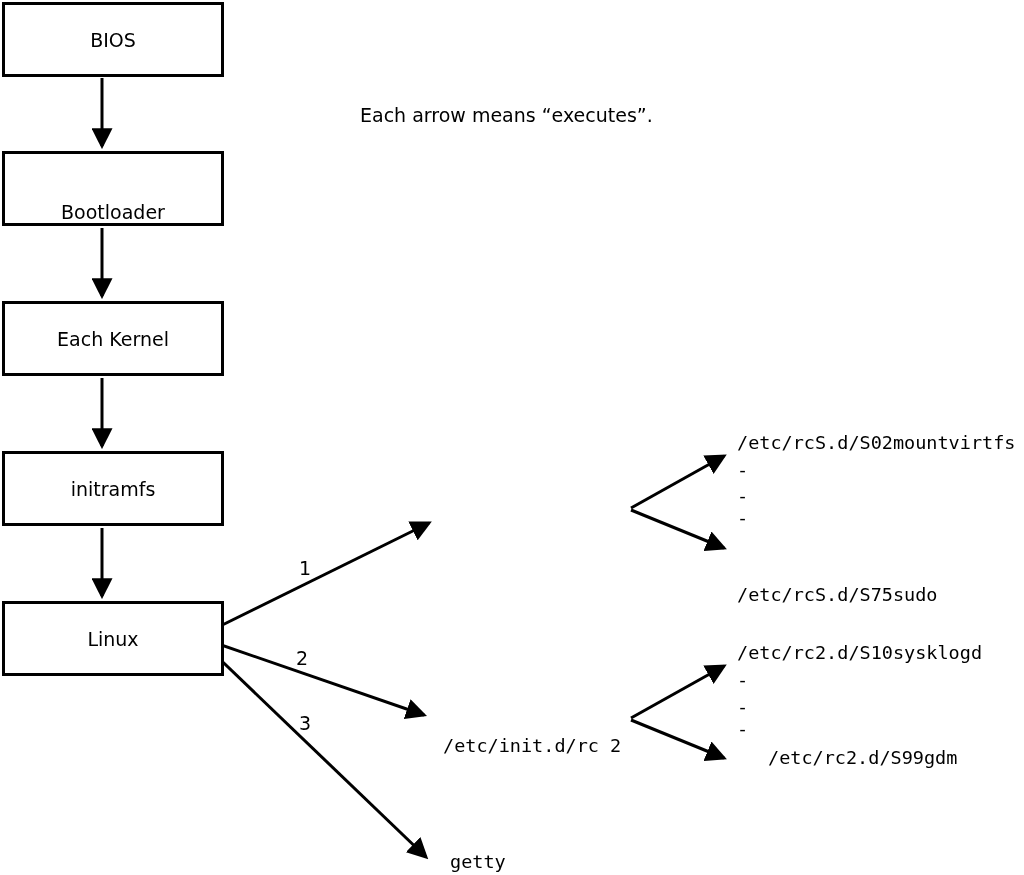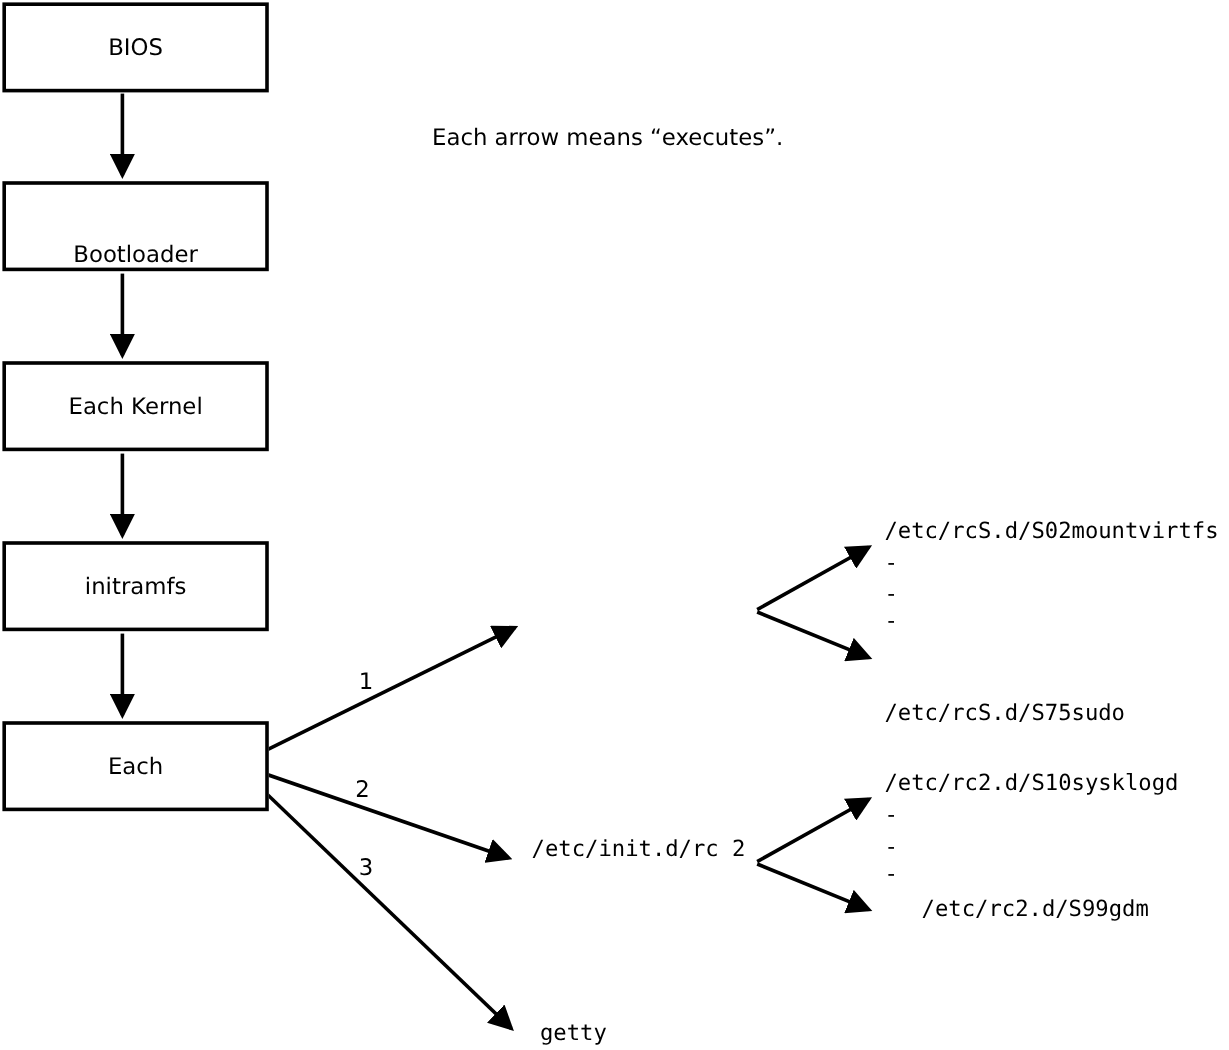--- a/index.html
+++ b/index.html
@@ -96,28 +96,28 @@
   <div class="node" style="top:151px;align-items:flex-end;">
     <span>Bootloader</span>
   </div>
   <div class="node" style="top:301px;">
     <span>Each Kernel</span>
   </div>
   <div class="node" style="top:451px;">
     <span>initramfs</span>
   </div>
   <div class="node" style="top:601px;">
-    <span>Each</span>
+    <span>Linux</span>
   </div>
 
   <div class="order-num" style="left:299px; top:557px;">1</div>
   <div class="order-num" style="left:296px; top:647px;">2</div>
   <div class="order-num" style="left:299px; top:712px;">3</div>
 
-  <div class="mono" style="left:443px; top:697px;text-align:center;">/etc/init.d/rc 2</div>
+  <div class="mono" style="left:443px; top:735px;text-align:center;">/etc/init.d/rc 2</div>
   <div class="mono" style="left:450px; top:851px;">getty</div>
 
   <div class="mono" style="left:737px; top:432px;">/etc/rcS.d/S02mountvirtfs</div>
   <div class="mono" style="left:737px; top:459px;">-</div>
   <div class="mono" style="left:737px; top:485px;">-</div>
   <div class="mono" style="left:737px; top:507px;">-</div>
   <div class="mono" style="left:737px; top:560px;margin-top:24px;">/etc/rcS.d/S75sudo</div>
 
   <div class="mono" style="left:737px; top:642px;">/etc/rc2.d/S10sysklogd</div>
   <div class="mono" style="left:737px; top:669px;">-</div>

